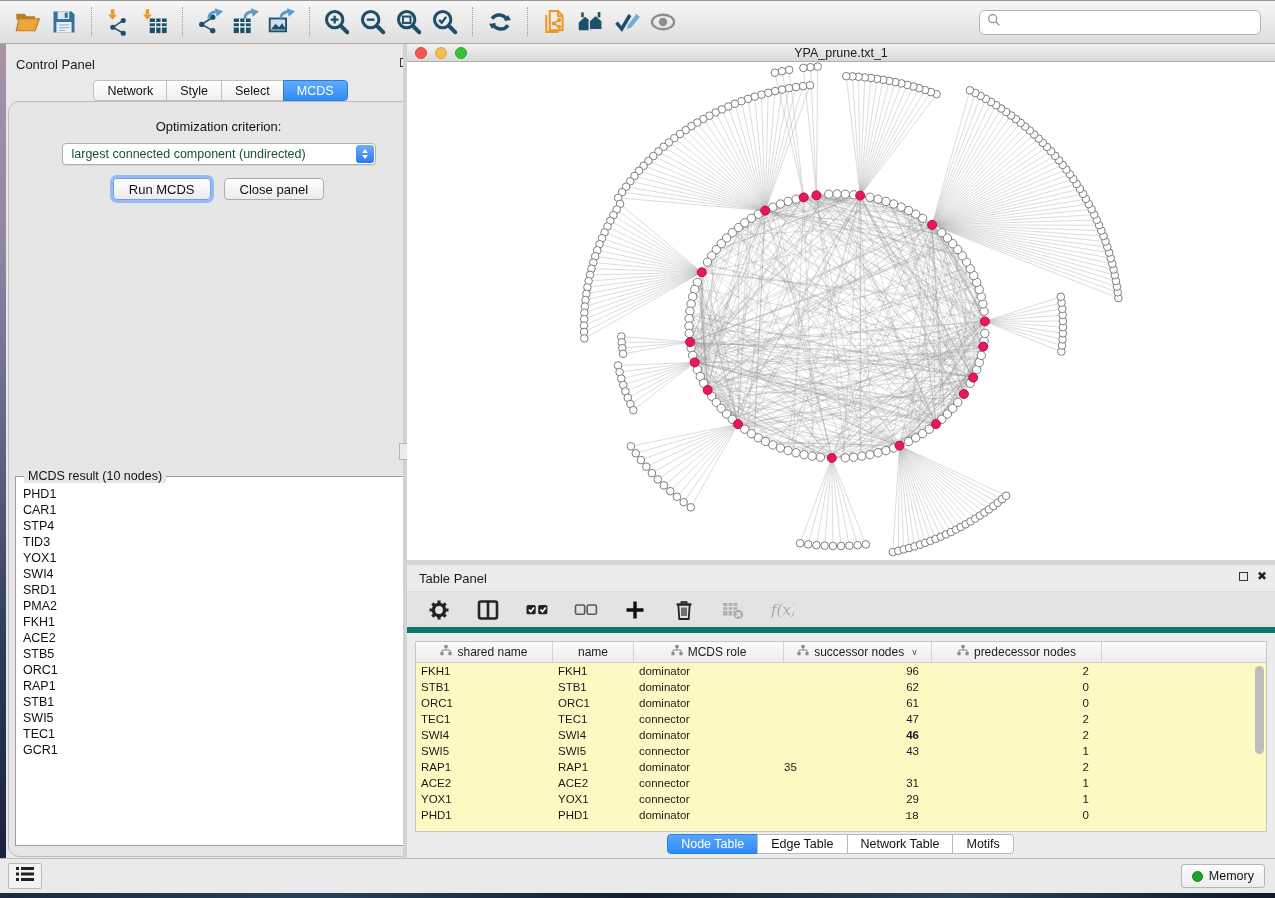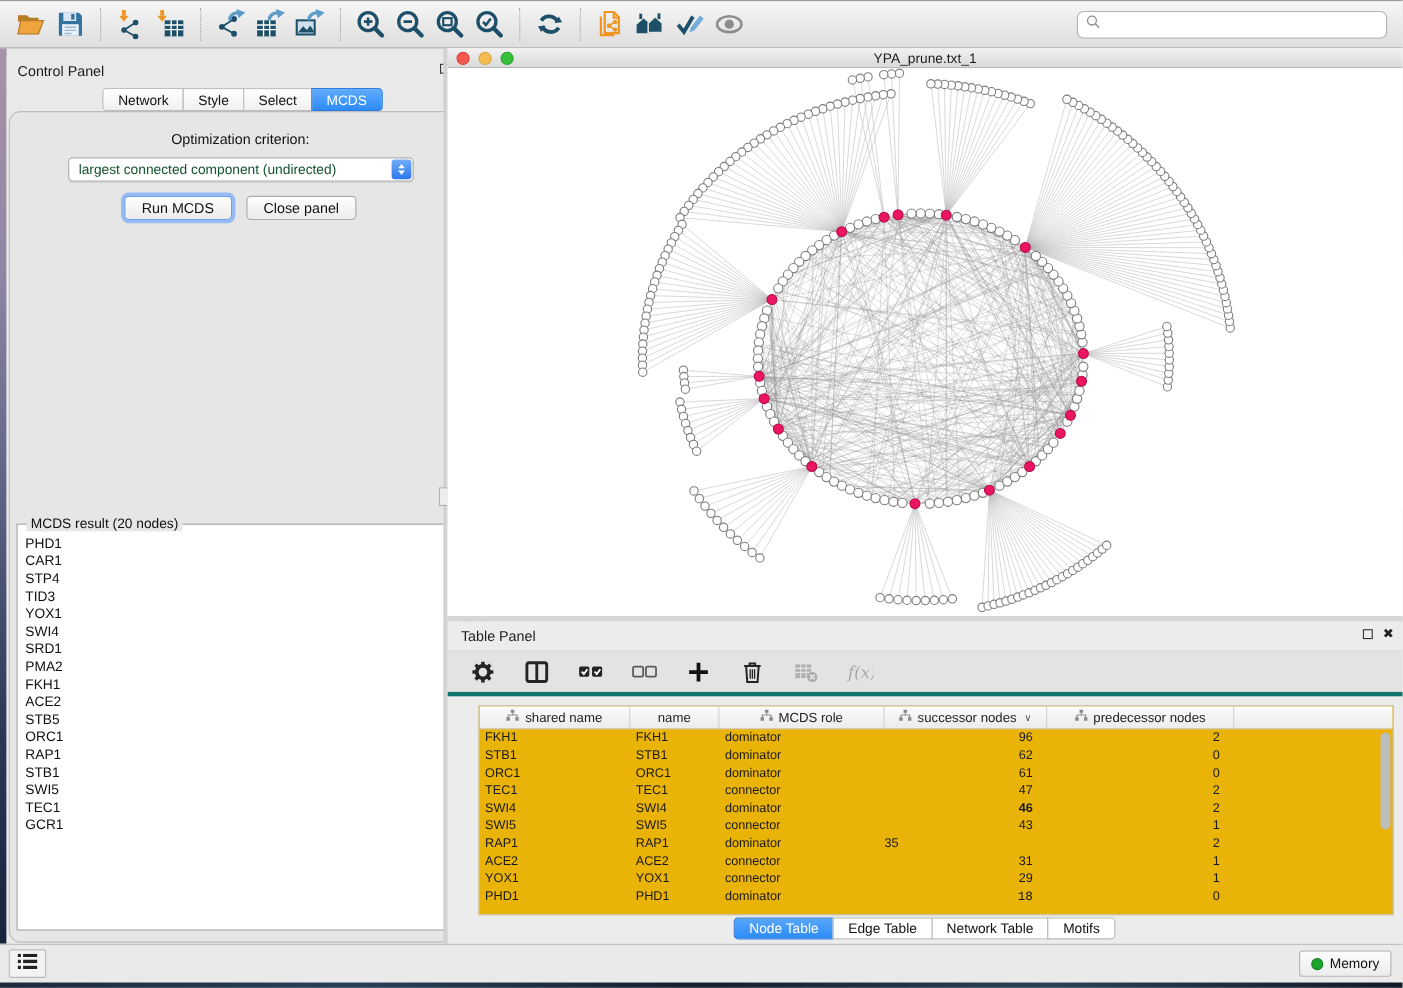--- a/index.html
+++ b/index.html
@@ -78,25 +78,25 @@
   #net-title { position:absolute; left:0; right:0; text-align:center; font-size:12.5px; color:#1c1c1c; }
   #net-canvas { position:absolute; left:0; right:0; top:18px; bottom:0; background:#fff; }
   #net-canvas svg { width:100%; height:100%; }
 
   #h-gutter { left:407px; top:560px; width:868px; height:5px; background:#d6d6d6; }
 
   
   #table-panel { left:407px; top:565px; width:868px; height:293px; background:#ececec; }
   #tp-title { position:absolute; left:12px; top:6px; font-size:13px; color:#1b1b1b; }
   #tp-toolbar { position:absolute; left:0; right:0; top:26px; height:42px; background:#e3e3e3;
-    border-top:1px solid #dcdcdc; border-bottom:4px solid #0f766e; display:flex; align-items:center;
+    border-top:1px solid #dcdcdc; border-bottom:6px solid #0f766e; display:flex; align-items:center;
     padding-left:20px; gap:25px; }
   .tp-icon { width:24px; height:24px; display:flex; align-items:center; justify-content:center; }
-  #tp-table { position:absolute; left:8px; right:8px; top:76px; bottom:26px; background:#eab308;
-    border:1px solid #c6c6c6; overflow:hidden;margin-left:20px; }
+  #tp-table { position:absolute; left:8px; right:8px; top:76px; bottom:26px; background:#fef9c3;
+    border:1px solid #c6c6c6; overflow:hidden; }
   #t-head { display:flex; height:21px; background:linear-gradient(#fbfbfb,#ececec);
     border-bottom:1px solid #cfcfcf; }
   .t-hcell { display:flex; align-items:center; justify-content:center; gap:5px; font-size:12px;
     color:#222; border-right:1px solid #d2d2d2; height:100%; }
   .sort-chev { font-size:9px; color:#555; margin-left:2px; }
   .t-row { display:flex; height:16px; align-items:center; }
   .t-cell { font-size:11.5px; color:#1a1a1a; white-space:nowrap; overflow:hidden; }
   #t-scroll { position:absolute; right:2px; top:24px; width:9px; height:88px; background:#bdbdbd;
     border-radius:5px; }
   #tp-tabs { position:absolute; left:0; right:0; bottom:4px; display:flex; justify-content:center; }
@@ -312,21 +312,21 @@
       <span id="opt-stepper">
           <span class="tri-up"></span>
           <span class="tri-dn"></span>
         </span>
     </div>
     <div id="cp-btn-row">
       <button class="btn focused">Run MCDS</button>
       <button class="btn">Close panel</button>
     </div>
     <div id="result-group">
-      <div id="result-legend">MCDS result (20 nodes)</div>
+      <div id="result-legend">MCDS result (10 nodes)</div>
       <div id="result-list">
           <div>PHD1</div>
           <div>CAR1</div>
           <div>STP4</div>
           <div>TID3</div>
           <div>YOX1</div>
           <div>SWI4</div>
           <div>SRD1</div>
           <div>PMA2</div>
           <div>FKH1</div>

